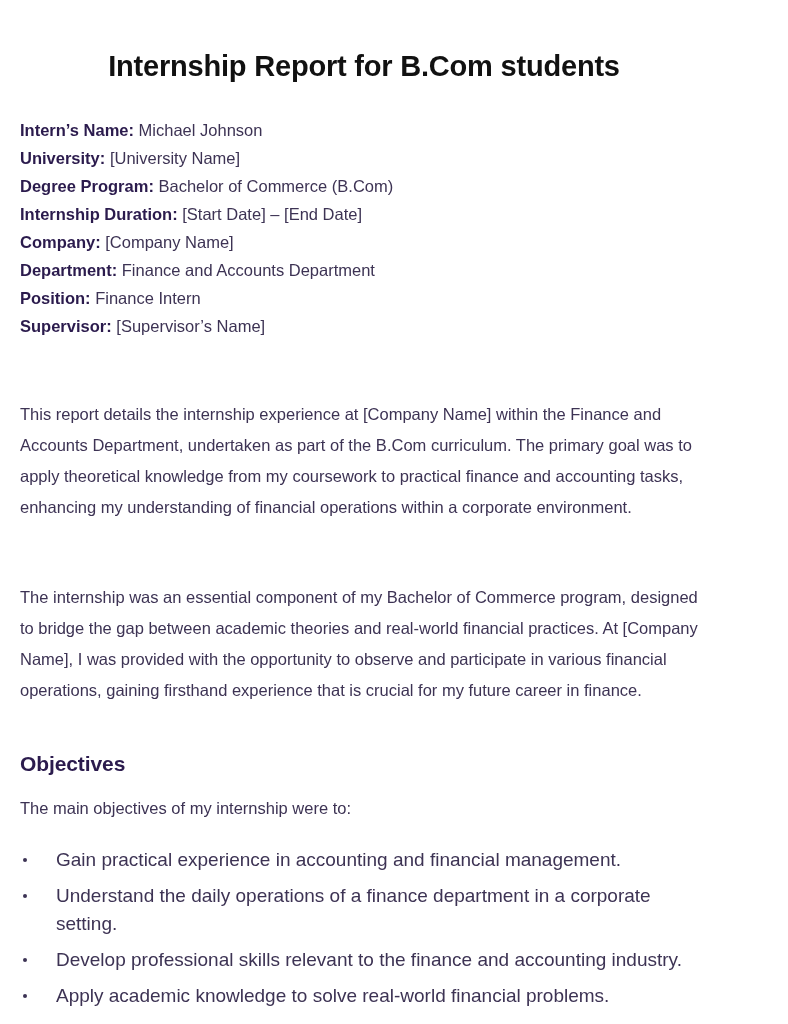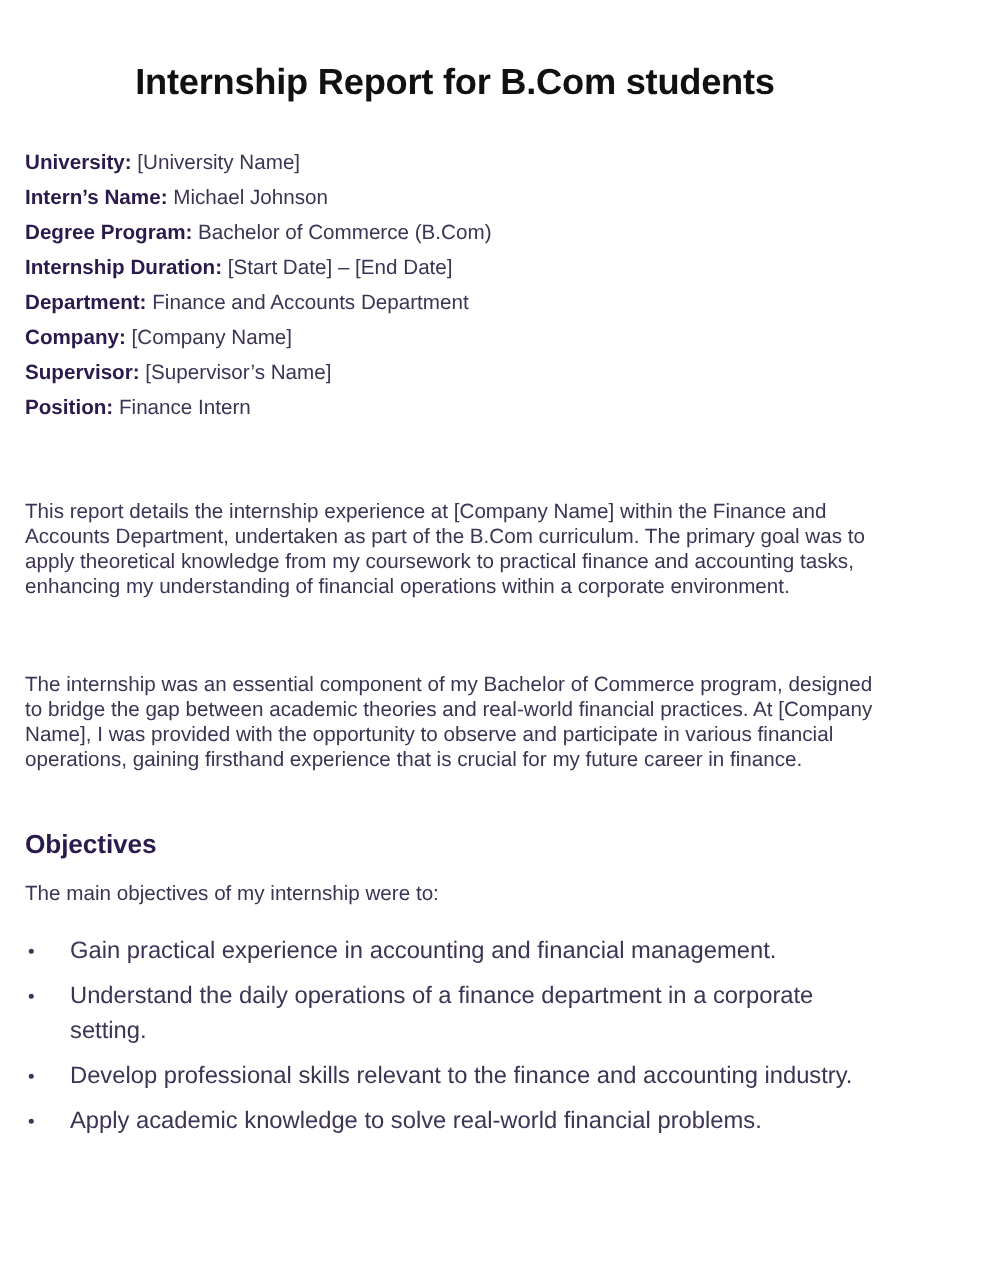--- a/index.html
+++ b/index.html
@@ -63,21 +63,21 @@
   }
 
   .section {
     margin-top: 44px;
   }
 
   p.body-text {
     margin: 0;
     padding-top: 15px;
     font-size: 16.5px;
-    line-height: 20px;
+    line-height: 31px;
     color: #3d3354;
     max-width: 742px;
   }
 
   ul.objective-list {
     margin: 0;
     padding: 22px 0 0 0;
     list-style: none;
   }
   ul.objective-list li {
@@ -102,57 +102,57 @@
 </head>
 <body>
 
 <div class="page">
 
   <h1 class="doc-title">Internship Report for B.Com students</h1>
 
   <div class="meta-block">
 
     <div class="meta-line">
-      <span class="meta-label">University:</span>
-      <span class="meta-value">[University Name]</span>
+      <span class="meta-label">Intern’s Name:</span>
+      <span class="meta-value">Michael Johnson</span>
     </div>
 
     <div class="meta-line">
-      <span class="meta-label">Intern’s Name:</span>
-      <span class="meta-value">Michael Johnson</span>
+      <span class="meta-label">University:</span>
+      <span class="meta-value">[University Name]</span>
     </div>
 
     <div class="meta-line">
       <span class="meta-label">Degree Program:</span>
       <span class="meta-value">Bachelor of Commerce (B.Com)</span>
     </div>
 
     <div class="meta-line">
       <span class="meta-label">Internship Duration:</span>
       <span class="meta-value">[Start Date] – [End Date]</span>
     </div>
 
     <div class="meta-line">
+      <span class="meta-label">Company:</span>
+      <span class="meta-value">[Company Name]</span>
+    </div>
+
+    <div class="meta-line">
       <span class="meta-label">Department:</span>
       <span class="meta-value">Finance and Accounts Department</span>
     </div>
 
     <div class="meta-line">
-      <span class="meta-label">Company:</span>
-      <span class="meta-value">[Company Name]</span>
+      <span class="meta-label">Position:</span>
+      <span class="meta-value">Finance Intern</span>
     </div>
 
     <div class="meta-line">
       <span class="meta-label">Supervisor:</span>
       <span class="meta-value">[Supervisor’s Name]</span>
-    </div>
-
-    <div class="meta-line">
-      <span class="meta-label">Position:</span>
-      <span class="meta-value">Finance Intern</span>
     </div>
 
   </div>
 
   <div class="section">
     <p class="body-text">This report details the internship experience at [Company Name] within the Finance and Accounts Department, undertaken as part of the B.Com curriculum. The primary goal was to apply theoretical knowledge from my coursework to practical finance and accounting tasks, enhancing my understanding of financial operations within a corporate environment.</p>
   </div>
 
   <div class="section">
     <p class="body-text">The internship was an essential component of my Bachelor of Commerce program, designed to bridge the gap between academic theories and real-world financial practices. At [Company Name], I was provided with the opportunity to observe and participate in various financial operations, gaining firsthand experience that is crucial for my future career in finance.</p>

